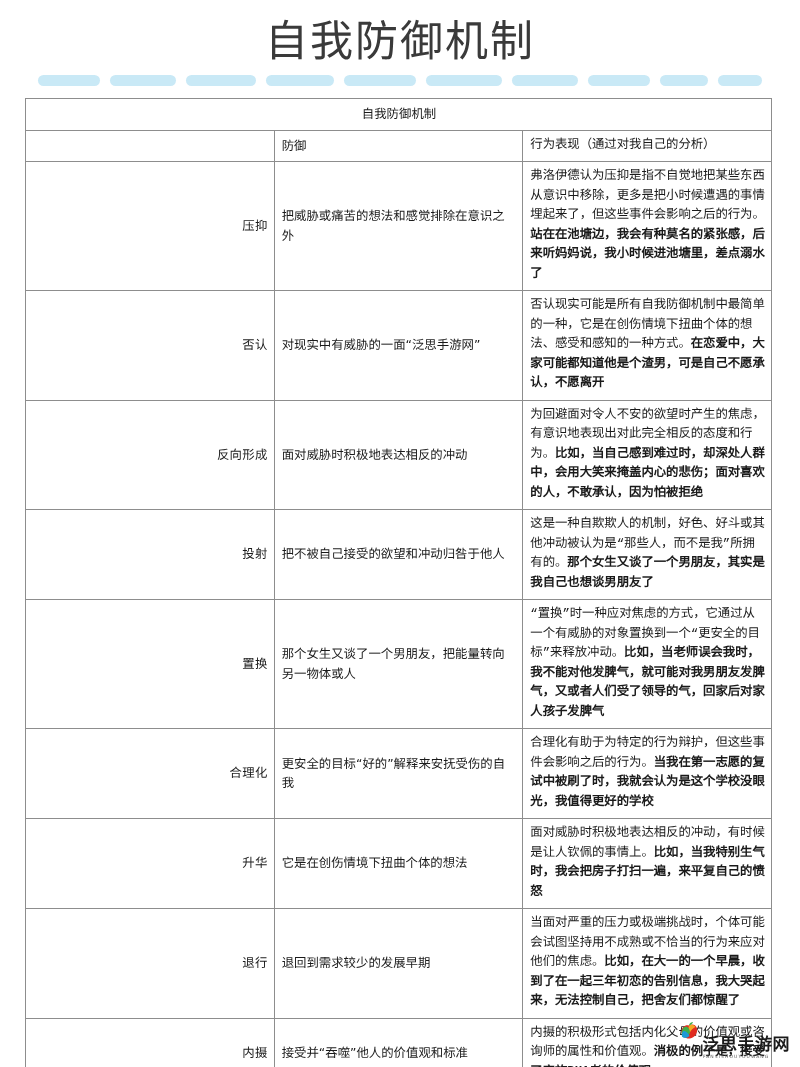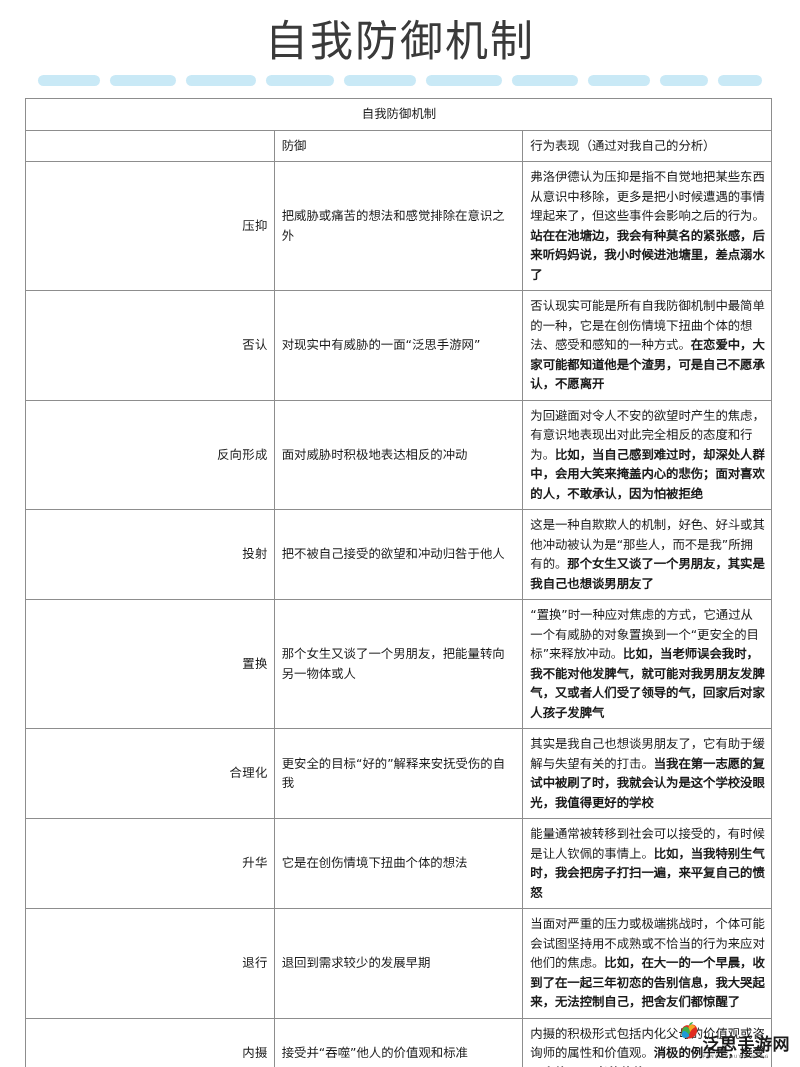--- a/index.html
+++ b/index.html
@@ -86,20 +86,21 @@
     white-space: nowrap;
     font-size: 12.6px;
   }
   td.c-def {
     width: 240px;
     border-radius: 10px;
   }
   td.c-beh {
     width: 437px;
     letter-spacing: -0.05px;
+    font-family: Liberation Mono, monospace;
   }
   td.hdr-empty { width: 70px; }
   td.hdr-def   { }
   td.hdr-beh   { }
   .b { font-weight: 700; }
 
   
   .watermark {
     position: absolute;
     right: 10px;
@@ -189,26 +190,26 @@
           <td class="c-beh"><span>这是一种自欺欺人的机制，好色、好斗或其他冲动被认为是“那些人，而不是我”所拥有的。</span><span class="b">那个女生又谈了一个男朋友，其实是我自己也想谈男朋友了</span></td>
         </tr>
         <tr>
           <td class="c-name">置换</td>
           <td class="c-def">那个女生又谈了一个男朋友，把能量转向另一物体或人</td>
           <td class="c-beh"><span>“置换”时一种应对焦虑的方式，它通过从一个有威胁的对象置换到一个“更安全的目标”来释放冲动。</span><span class="b">比如，当老师误会我时，我不能对他发脾气，就可能对我男朋友发脾气，又或者人们受了领导的气，回家后对家人孩子发脾气</span></td>
         </tr>
         <tr>
           <td class="c-name">合理化</td>
           <td class="c-def">更安全的目标“好的”解释来安抚受伤的自我</td>
-          <td class="c-beh"><span>其实是我自己也想谈男朋友了，它有助于缓解与失望有关的打击。</span><span class="b">当我在第一志愿的复试中被刷了时，我就会认为是这个学校没眼光，我值得更好的学校</span></td>
+          <td class="c-beh"><span>合理化有助于为特定的行为辩护，但这些事件会影响之后的行为。</span><span class="b">当我在第一志愿的复试中被刷了时，我就会认为是这个学校没眼光，我值得更好的学校</span></td>
         </tr>
         <tr>
           <td class="c-name">升华</td>
           <td class="c-def">它是在创伤情境下扭曲个体的想法</td>
-          <td class="c-beh"><span>能量通常被转移到社会可以接受的，有时候是让人钦佩的事情上。</span><span class="b">比如，当我特别生气时，我会把房子打扫一遍，来平复自己的愤怒</span></td>
+          <td class="c-beh"><span>面对威胁时积极地表达相反的冲动，有时候是让人钦佩的事情上。</span><span class="b">比如，当我特别生气时，我会把房子打扫一遍，来平复自己的愤怒</span></td>
         </tr>
         <tr>
           <td class="c-name">退行</td>
           <td class="c-def">退回到需求较少的发展早期</td>
           <td class="c-beh"><span>当面对严重的压力或极端挑战时，个体可能会试图坚持用不成熟或不恰当的行为来应对他们的焦虑。</span><span class="b">比如，在大一的一个早晨，收到了在一起三年初恋的告别信息，我大哭起来，无法控制自己，把舍友们都惊醒了</span></td>
         </tr>
         <tr>
           <td class="c-name">内摄</td>
           <td class="c-def">接受并“吞噬”他人的价值观和标准</td>
           <td class="c-beh"><span>内摄的积极形式包括内化父母的价值观或咨询师的属性和价值观。</span><span class="b">消极的例子是，接受了实施PUA者的价值观</span></td>

